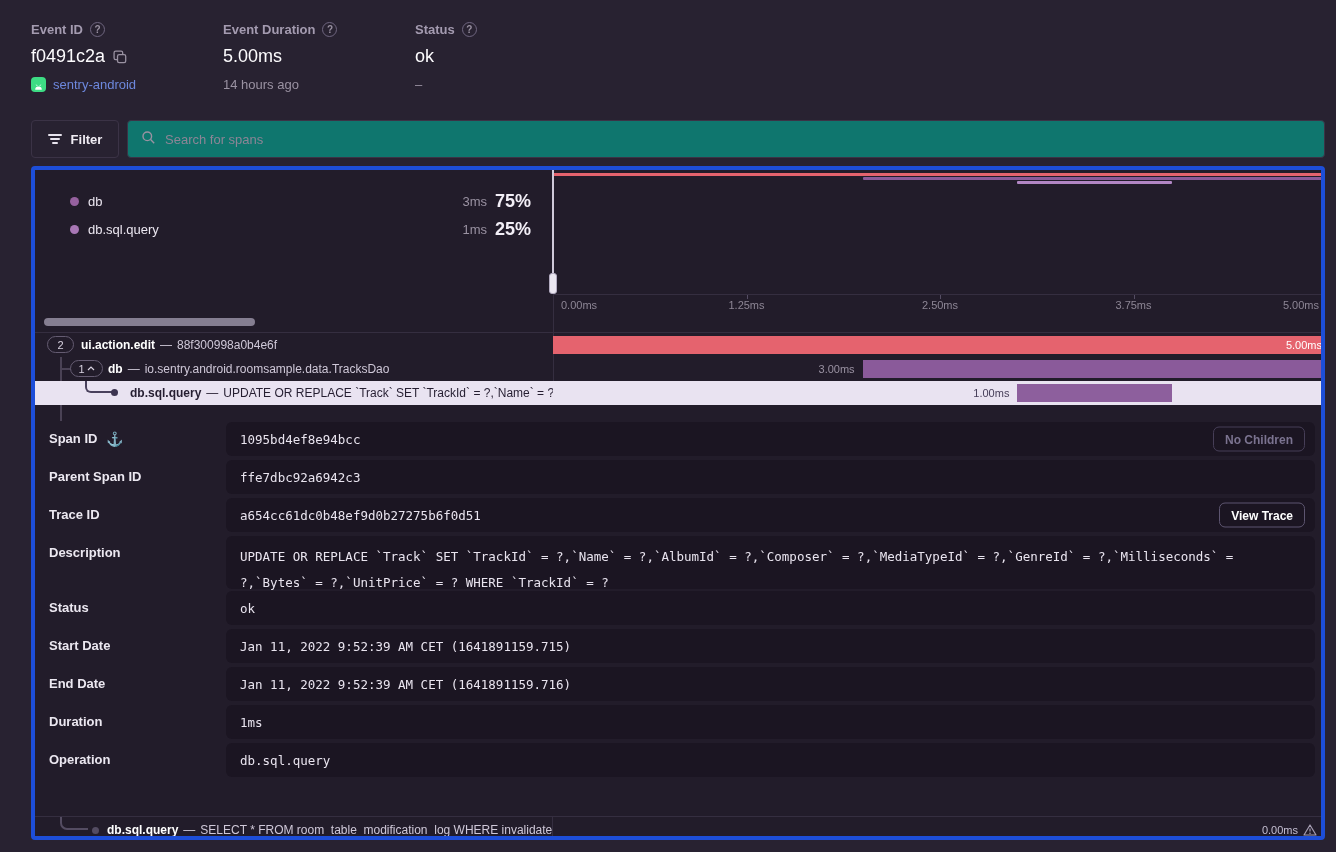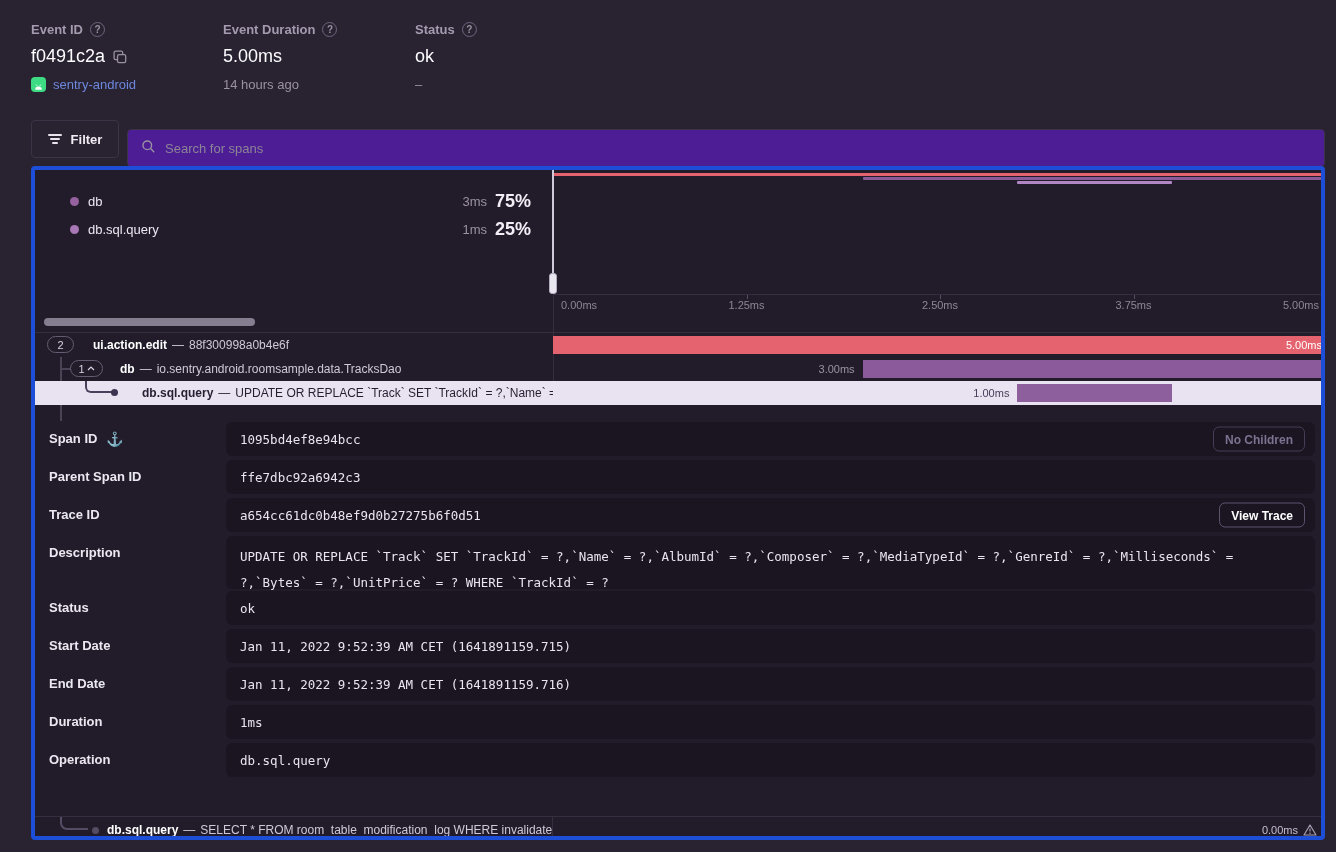--- a/index.html
+++ b/index.html
@@ -22,22 +22,22 @@
 
   
   .filter-btn { position:absolute; left:31px; top:120px; width:88px; height:38px;
                 border:1px solid #3b3346; border-radius:4px; background:transparent;
                 display:flex; align-items:center; justify-content:center; gap:9px;
                 font-size:13px; font-weight:700; color:#f0ecf3; }
   .filter-icon { display:flex; flex-direction:column; align-items:center; gap:2px; }
   .filter-icon i { display:block; height:2px; background:#e8e4ee; border-radius:1px; }
   .filter-icon i:nth-child(1){ width:14px; } .filter-icon i:nth-child(2){ width:10px; } .filter-icon i:nth-child(3){ width:6px; }
   .search-box { position:absolute; left:127px; top:120px; width:1198px; height:38px;
-                border:1px solid #3b3346; border-radius:4px; background:#4c1d95;
-                display:flex; align-items:center; gap:9px; padding:0 13px;margin-top:9px; }
+                border:1px solid #3b3346; border-radius:4px; background:#0f766e;
+                display:flex; align-items:center; gap:9px; padding:0 13px; }
   .search-box input { flex:1; background:transparent; border:none; outline:none;
                       font-size:13px; color:#e8e3ee; font-family:"Liberation Sans",sans-serif; }
   .search-box input::placeholder { color:#8d8596; }
 
   
   .panel { position:absolute; left:31px; top:166px; width:1294px; height:674px;
            border:4px solid #1d4ed8; border-radius:4px; background:#221c2a; overflow:hidden; }
   .v-divider { position:absolute; left:518px; top:0; width:1px; height:235px; background:#352e40; }
 
   
@@ -62,21 +62,21 @@
 
   
   .tree { position:absolute; left:0; top:162px; width:1292px; border-top:1px solid #352e40; z-index:2; }
   .tree-row { position:relative; height:24px; }
   .tree-row.selected { background:#e9e3f1; }
   .row-left { position:absolute; left:0; top:0; width:518px; height:24px; overflow:hidden; white-space:nowrap; }
   .row-right { position:absolute; left:518px; top:0; width:774px; height:24px; }
   .badge { position:absolute; top:3px; height:17px; border:1px solid #655c72; border-radius:9px;
            background:#221c2a; color:#d8d2e0; font-size:11px; z-index:2;
            display:flex; align-items:center; justify-content:center; gap:2px; }
-  .row-text { position:absolute; top:0; height:24px; display:flex; align-items:center; gap:5px; font-size:12px;margin-left:12px; }
+  .row-text { position:absolute; top:0; height:24px; display:flex; align-items:center; gap:5px; font-size:12px; }
   .op { font-weight:700; color:#ffffff; } .dash, .desc { color:#cfc8d8; }
   .selected .op { color:#251e31; } .selected .dash, .selected .desc { color:#251e31; }
   .vline-main { position:absolute; left:25px; top:24px; width:2px; height:64px; background:#4a4255; }
   .hstub-b { position:absolute; left:25px; top:35px; width:11px; height:2px; background:#4a4255; }
   .elbow-c { position:absolute; left:50px; top:0; width:28px; height:12px;
              border-left:2px solid #49415c; border-bottom:2px solid #49415c; border-bottom-left-radius:6px; }
   .dot-c { position:absolute; left:76px; top:8px; width:7px; height:7px; border-radius:50%; background:#3c3450; }
   .bar { position:absolute; top:3px; height:18px; }
   .bar-label-in { position:absolute; right:5px; top:0; line-height:18px; font-size:11px; color:#ffffff; }
   .bar-label-out { position:absolute; top:0; line-height:24px; font-size:11px; }

